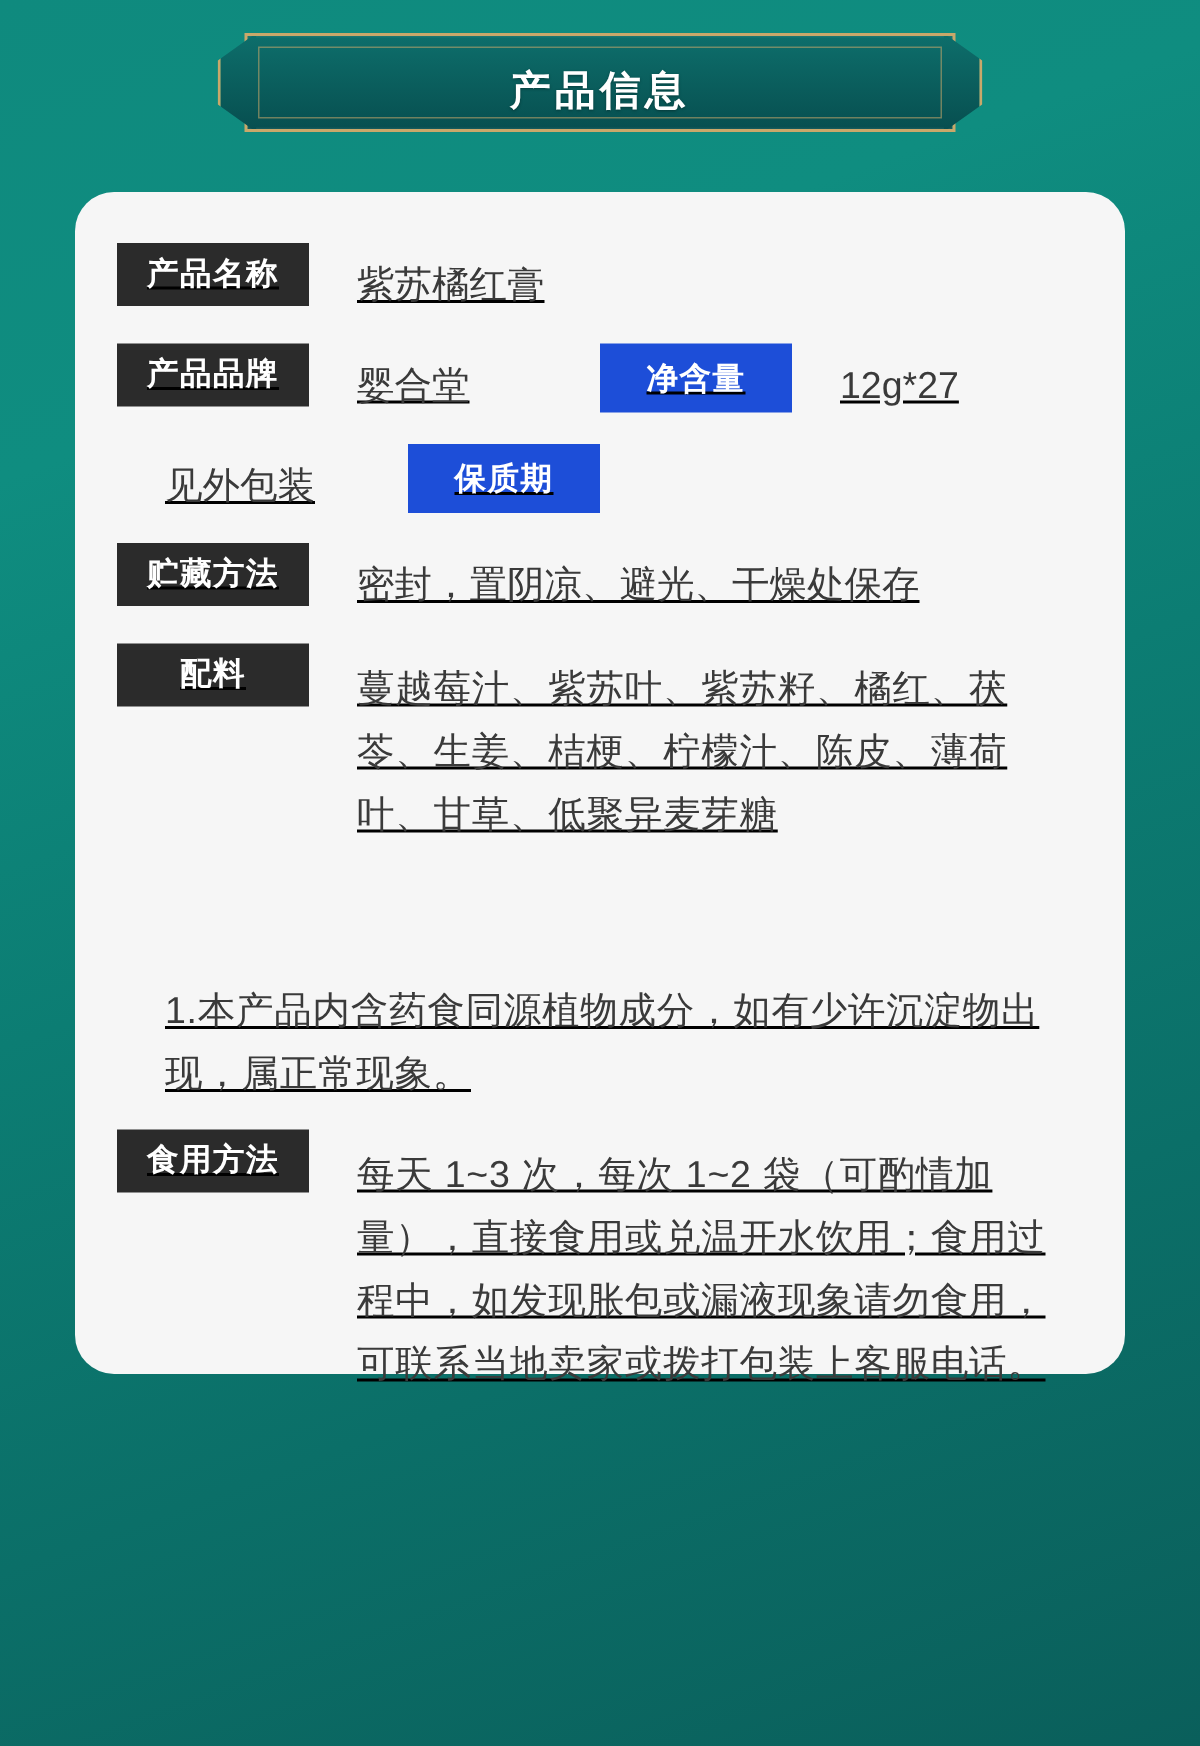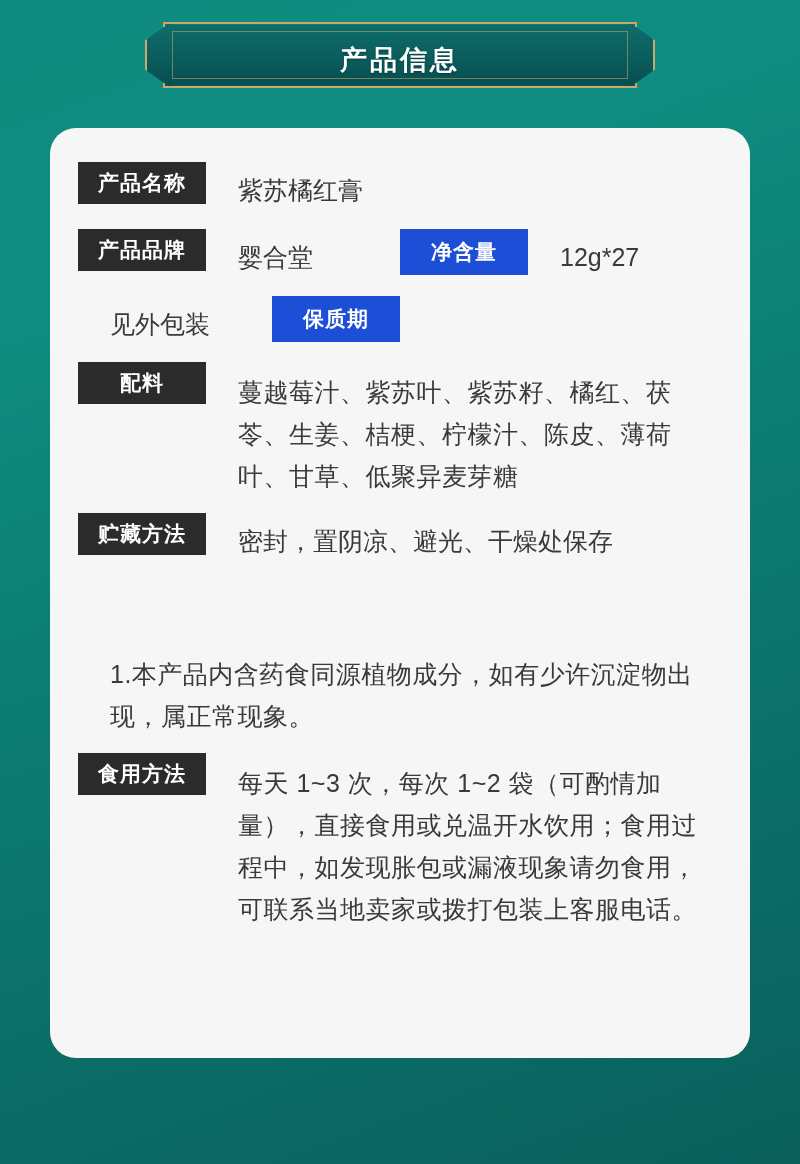--- a/index.html
+++ b/index.html
@@ -80,25 +80,26 @@
     letter-spacing: 3px;
     text-shadow: 0 1px 2px rgba(0,0,0,0.35);
   }
 
   
   .card {
     position: absolute;
     top: 128px;
     left: 50px;
     width: 700px;
-    height: 930px;
+    height: 788px;
     background: #f6f6f6;
     border-radius: 26px;
     box-sizing: border-box;
     padding: 34px 28px 0 28px;
+    text-decoration: underline;
   }
 
   .rows {
     display: flex;
     flex-direction: column;
   }
 
   .row {
     display: flex;
     align-items: flex-start;
@@ -189,30 +190,30 @@
         <div class="val narrow">婴合堂</div>
         <div class="tag2">净含量</div>
         <div class="val">12g*27</div>
       </div>
 
       <div class="row split">
         <div class="val narrow">见外包装</div>
         <div class="tag2">保质期</div>
       </div>
 
+      <div class="row">
+        <div class="tag">贮藏方法</div>
+        <div class="val">密封，置阴凉、避光、干燥处保存</div>
+      </div>
+
       <div class="row block">
         <div class="tag">配料</div>
         <div class="val loose">蔓越莓汁、紫苏叶、紫苏籽、橘红、茯苓、生姜、桔梗、柠檬汁、陈皮、薄荷叶、甘草、低聚异麦芽糖</div>
       </div>
 
-      <div class="row">
-        <div class="tag">贮藏方法</div>
-        <div class="val">密封，置阴凉、避光、干燥处保存</div>
-      </div>
-
       <div class="spacer"></div>
 
       <div class="row block">
         <div class="val loose">1.本产品内含药食同源植物成分，如有少许沉淀物出现，属正常现象。</div>
       </div>
 
       <div class="row block">
         <div class="tag">食用方法</div>
         <div class="val loose">每天 1~3 次，每次 1~2 袋（可酌情加量），直接食用或兑温开水饮用；食用过程中，如发现胀包或漏液现象请勿食用，可联系当地卖家或拨打包装上客服电话。</div>
       </div>

